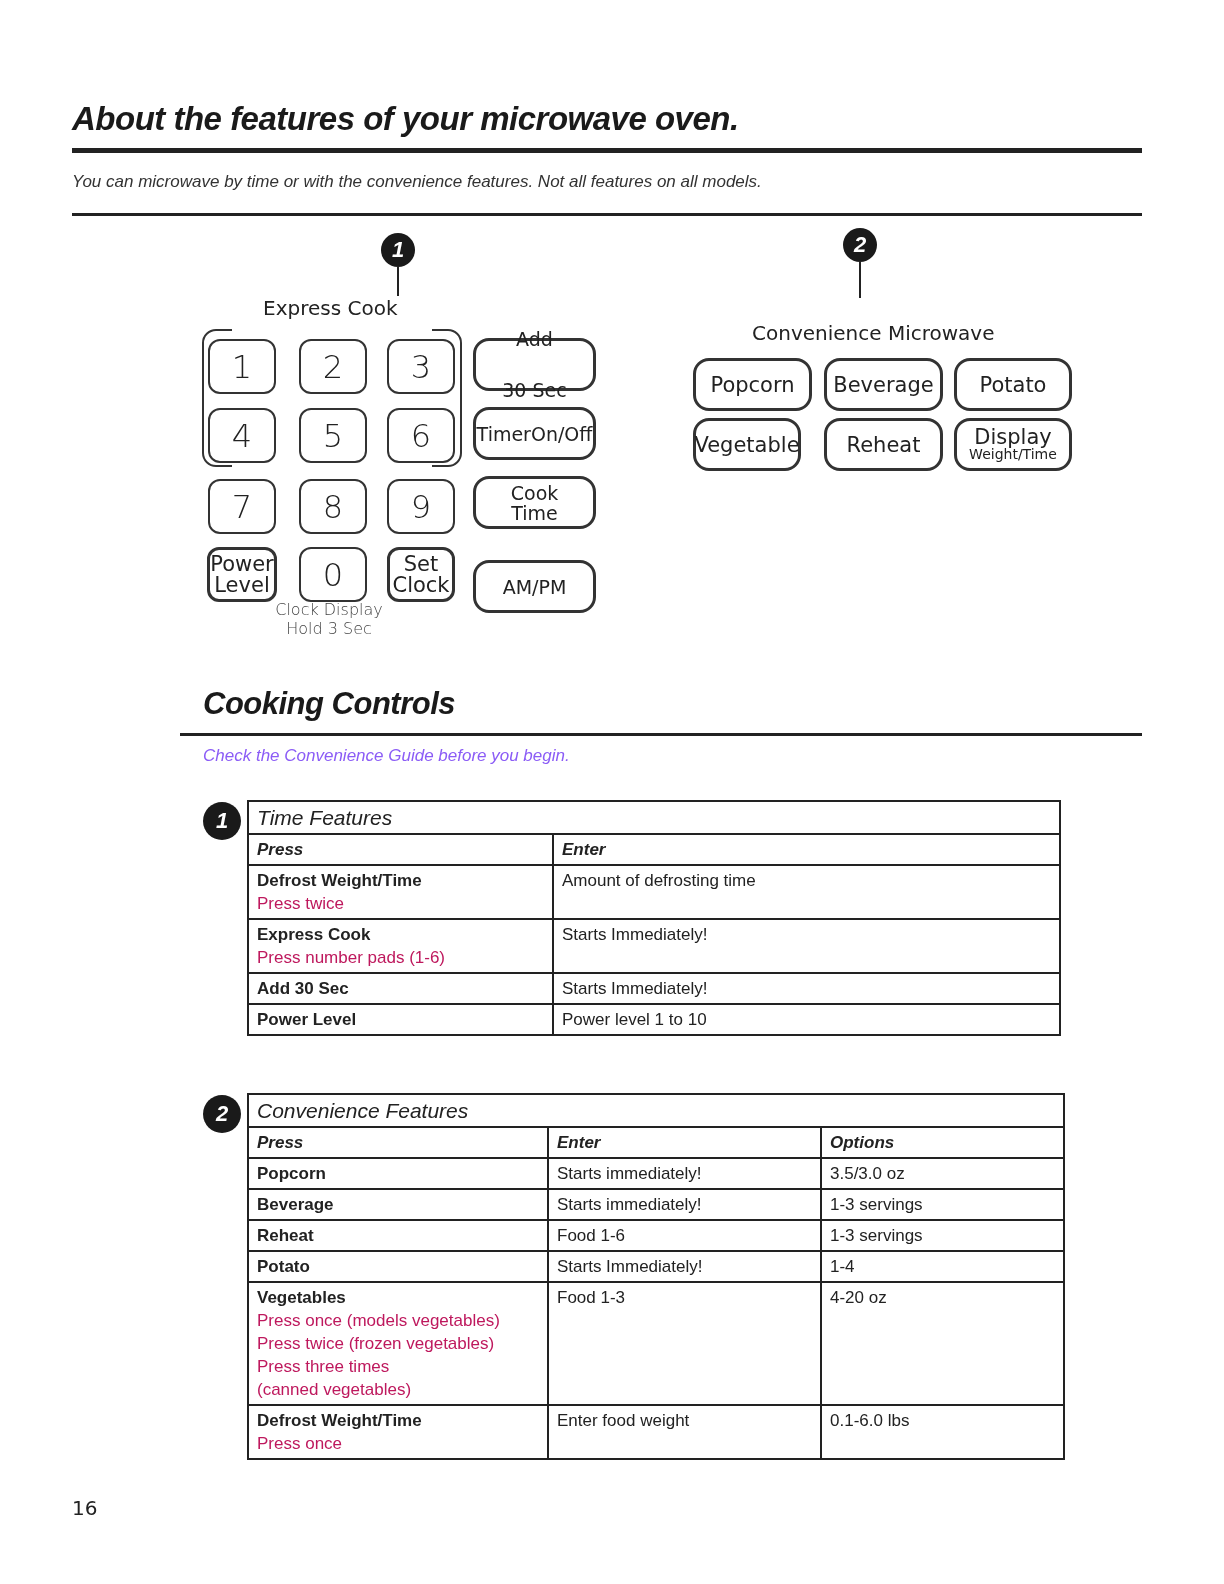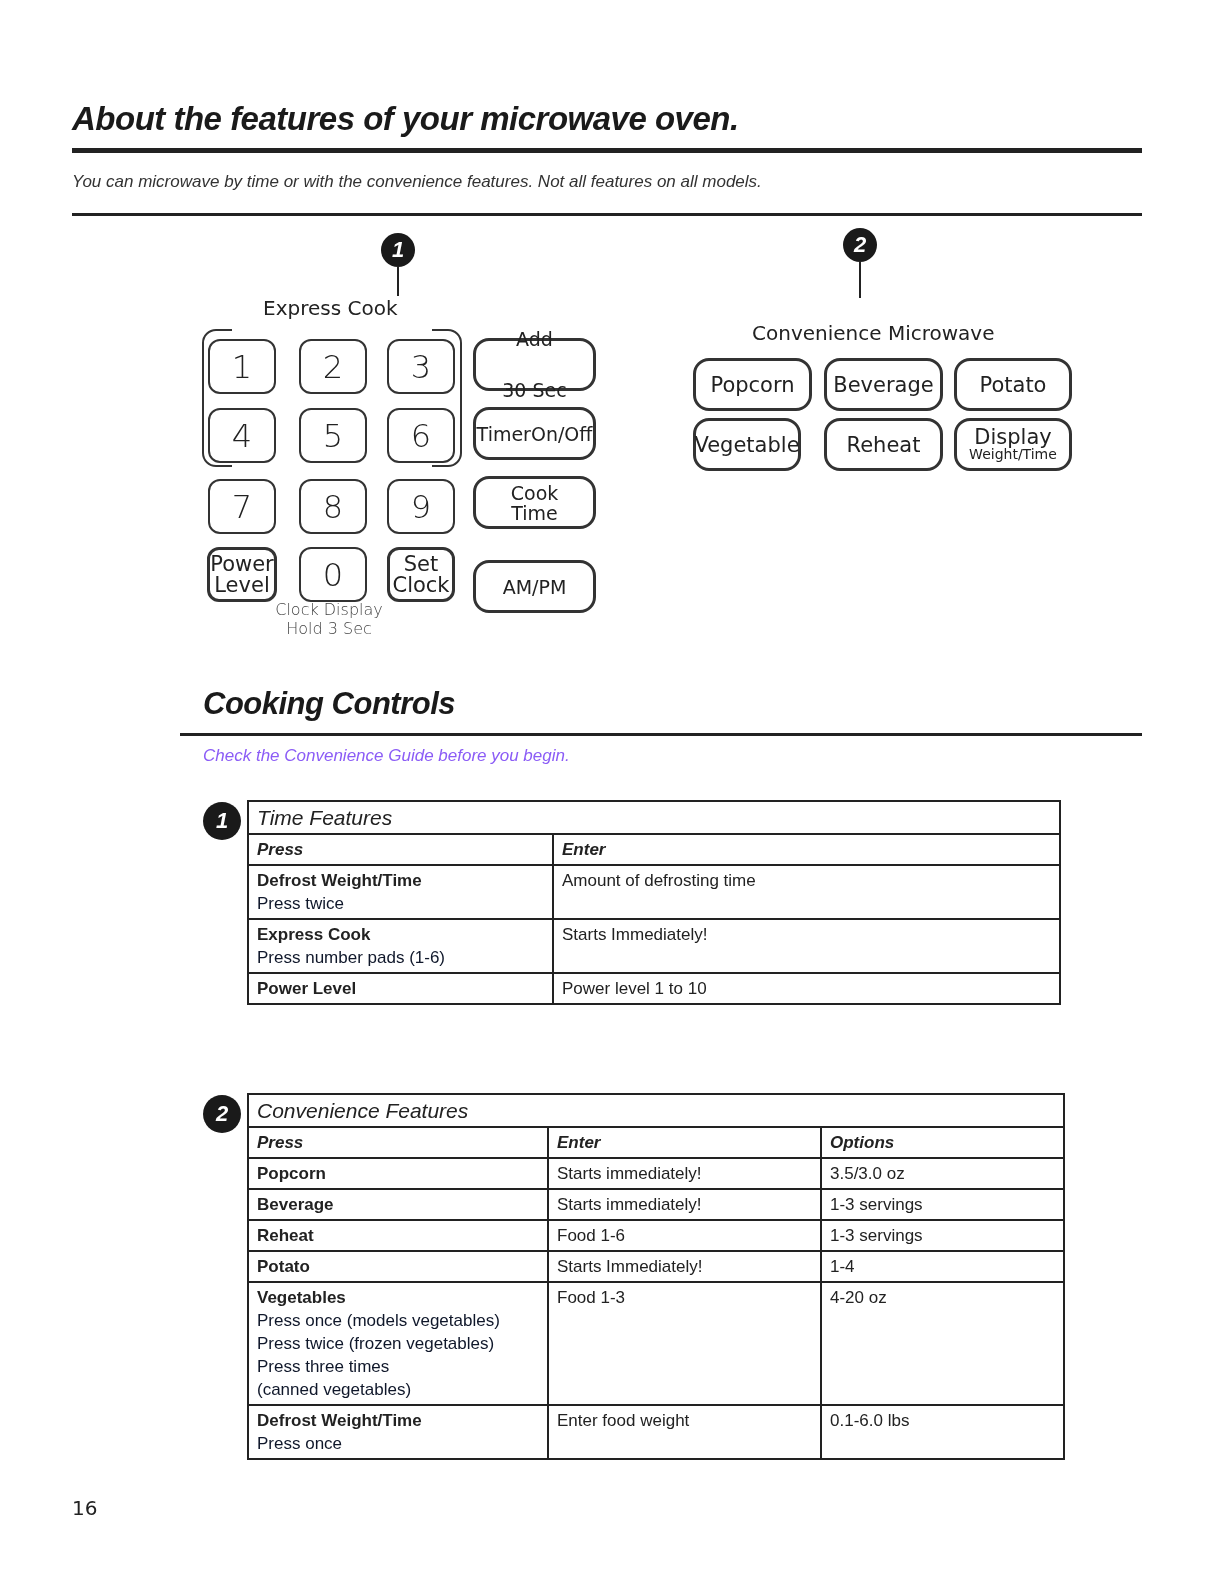--- a/index.html
+++ b/index.html
@@ -26,21 +26,21 @@
     .conv-sub { font-size: 14px; display: block; line-height: 15px; }
 
     .section-title { left: 203px; top: 686px; font-size: 31px; font-style: italic; font-weight: bold; font-family: "Liberation Sans", sans-serif; letter-spacing: -0.5px; }
     .section-sub { left: 203px; top: 746px; font-size: 17px; font-style: italic; color: #8b5cf6; font-family: "Liberation Sans", sans-serif; }
 
     table.ft { position: absolute; border-collapse: collapse; font-family: "Liberation Sans", sans-serif; }
     table.ft td { border: 2px solid #222; padding: 3px 8px; vertical-align: top; font-size: 17px; line-height: 23px; color: #222; }
     table.ft td.head { font-style: italic; font-size: 21px; padding: 4px 8px; }
     table.ft td.colh { font-style: italic; font-weight: bold; font-size: 17px; }
     table.ft td .b { font-weight: bold; display: block; }
-    table.ft td .s { display: block; color: #0f172a; }
+    table.ft td .s { display: block; color: #be185d; }
     .pagenum { left: 72px; top: 1496px; font-size: 20px; color: #222; }
   </style>
 </head>
 <body>
 
 <div class="abs title">About the features of your microwave oven.</div>
 <div class="abs rule-thick" style="top:148px;"></div>
 <div class="abs subtitle">You can microwave by time or with the convenience features.  Not all features on all models.</div>
 <div class="abs rule-thin" style="left:72px; width:1070px; top:213px;"></div>
 
@@ -161,20 +161,26 @@
     <td>
           <span class="b">Defrost Weight/Time</span>
           <span class="s">Press twice</span>
         </td>
     <td>Amount of defrosting time</td>
   </tr>
   <tr>
     <td>
           <span class="b">Express Cook</span>
           <span class="s">Press number pads (1-6)</span>
+        </td>
+    <td>Starts Immediately!</td>
+  </tr>
+  <tr>
+    <td>
+          <span class="b">Add 30 Sec</span>
         </td>
     <td>Starts Immediately!</td>
   </tr>
   <tr>
     <td>
           <span class="b">Power Level</span>
         </td>
     <td>Power level 1 to 10</td>
   </tr>
 </tbody>

